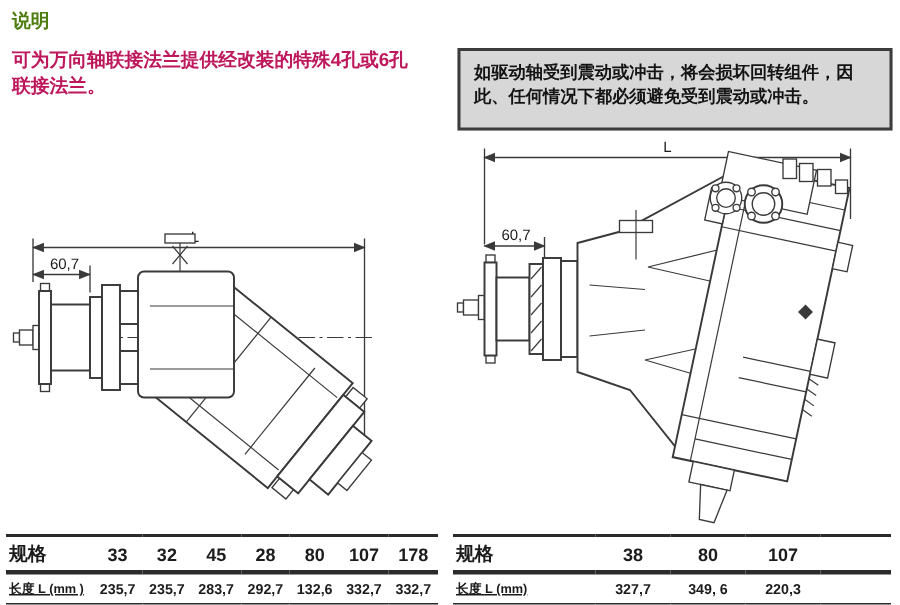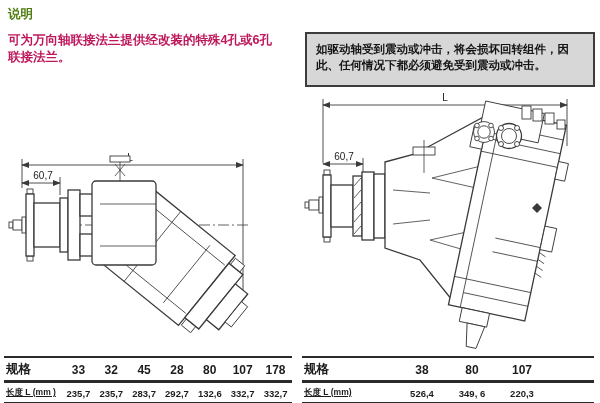--- a/index.html
+++ b/index.html
@@ -284,19 +284,19 @@
   <tbody>
       <tr>
     <th class="lbl">规格</th>
     <th>38</th>
     <th>80</th>
     <th>107</th>
     <th></th>
   </tr>
   <tr>
     <td class="lbl">长度 L (mm)</td>
-    <td>526,4</td>
+    <td>327,7</td>
     <td>349, 6</td>
     <td>220,3</td>
     <td></td>
   </tr>
 </tbody>
   </table>
 
 </body></html>

